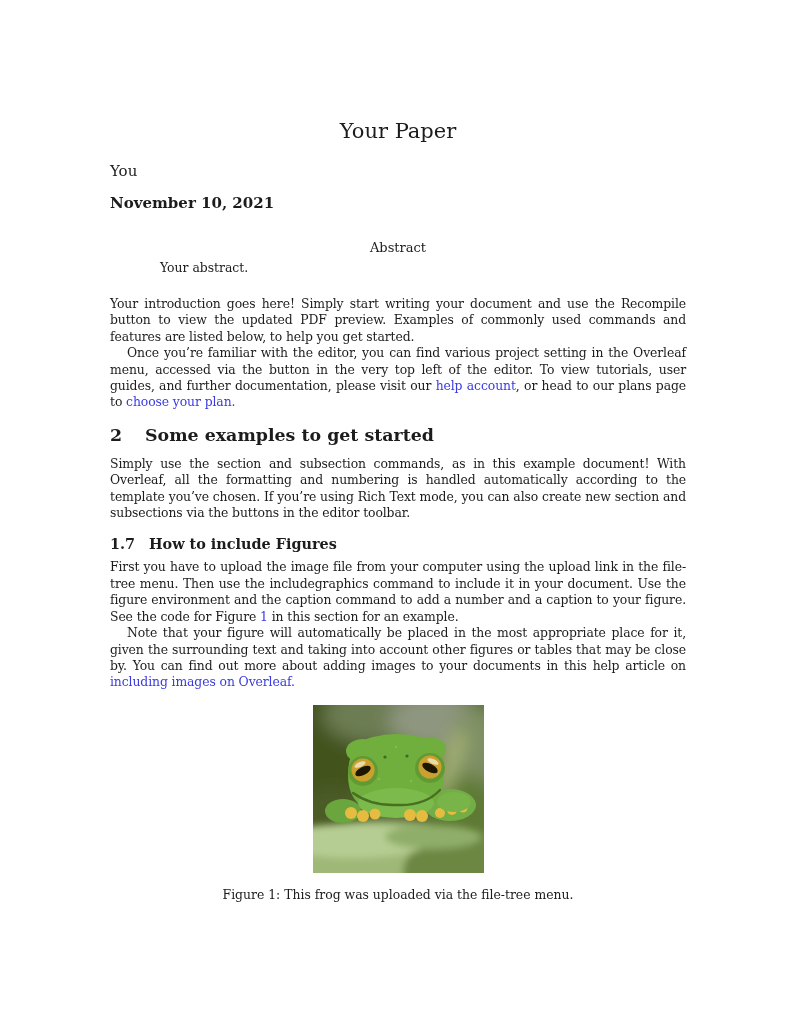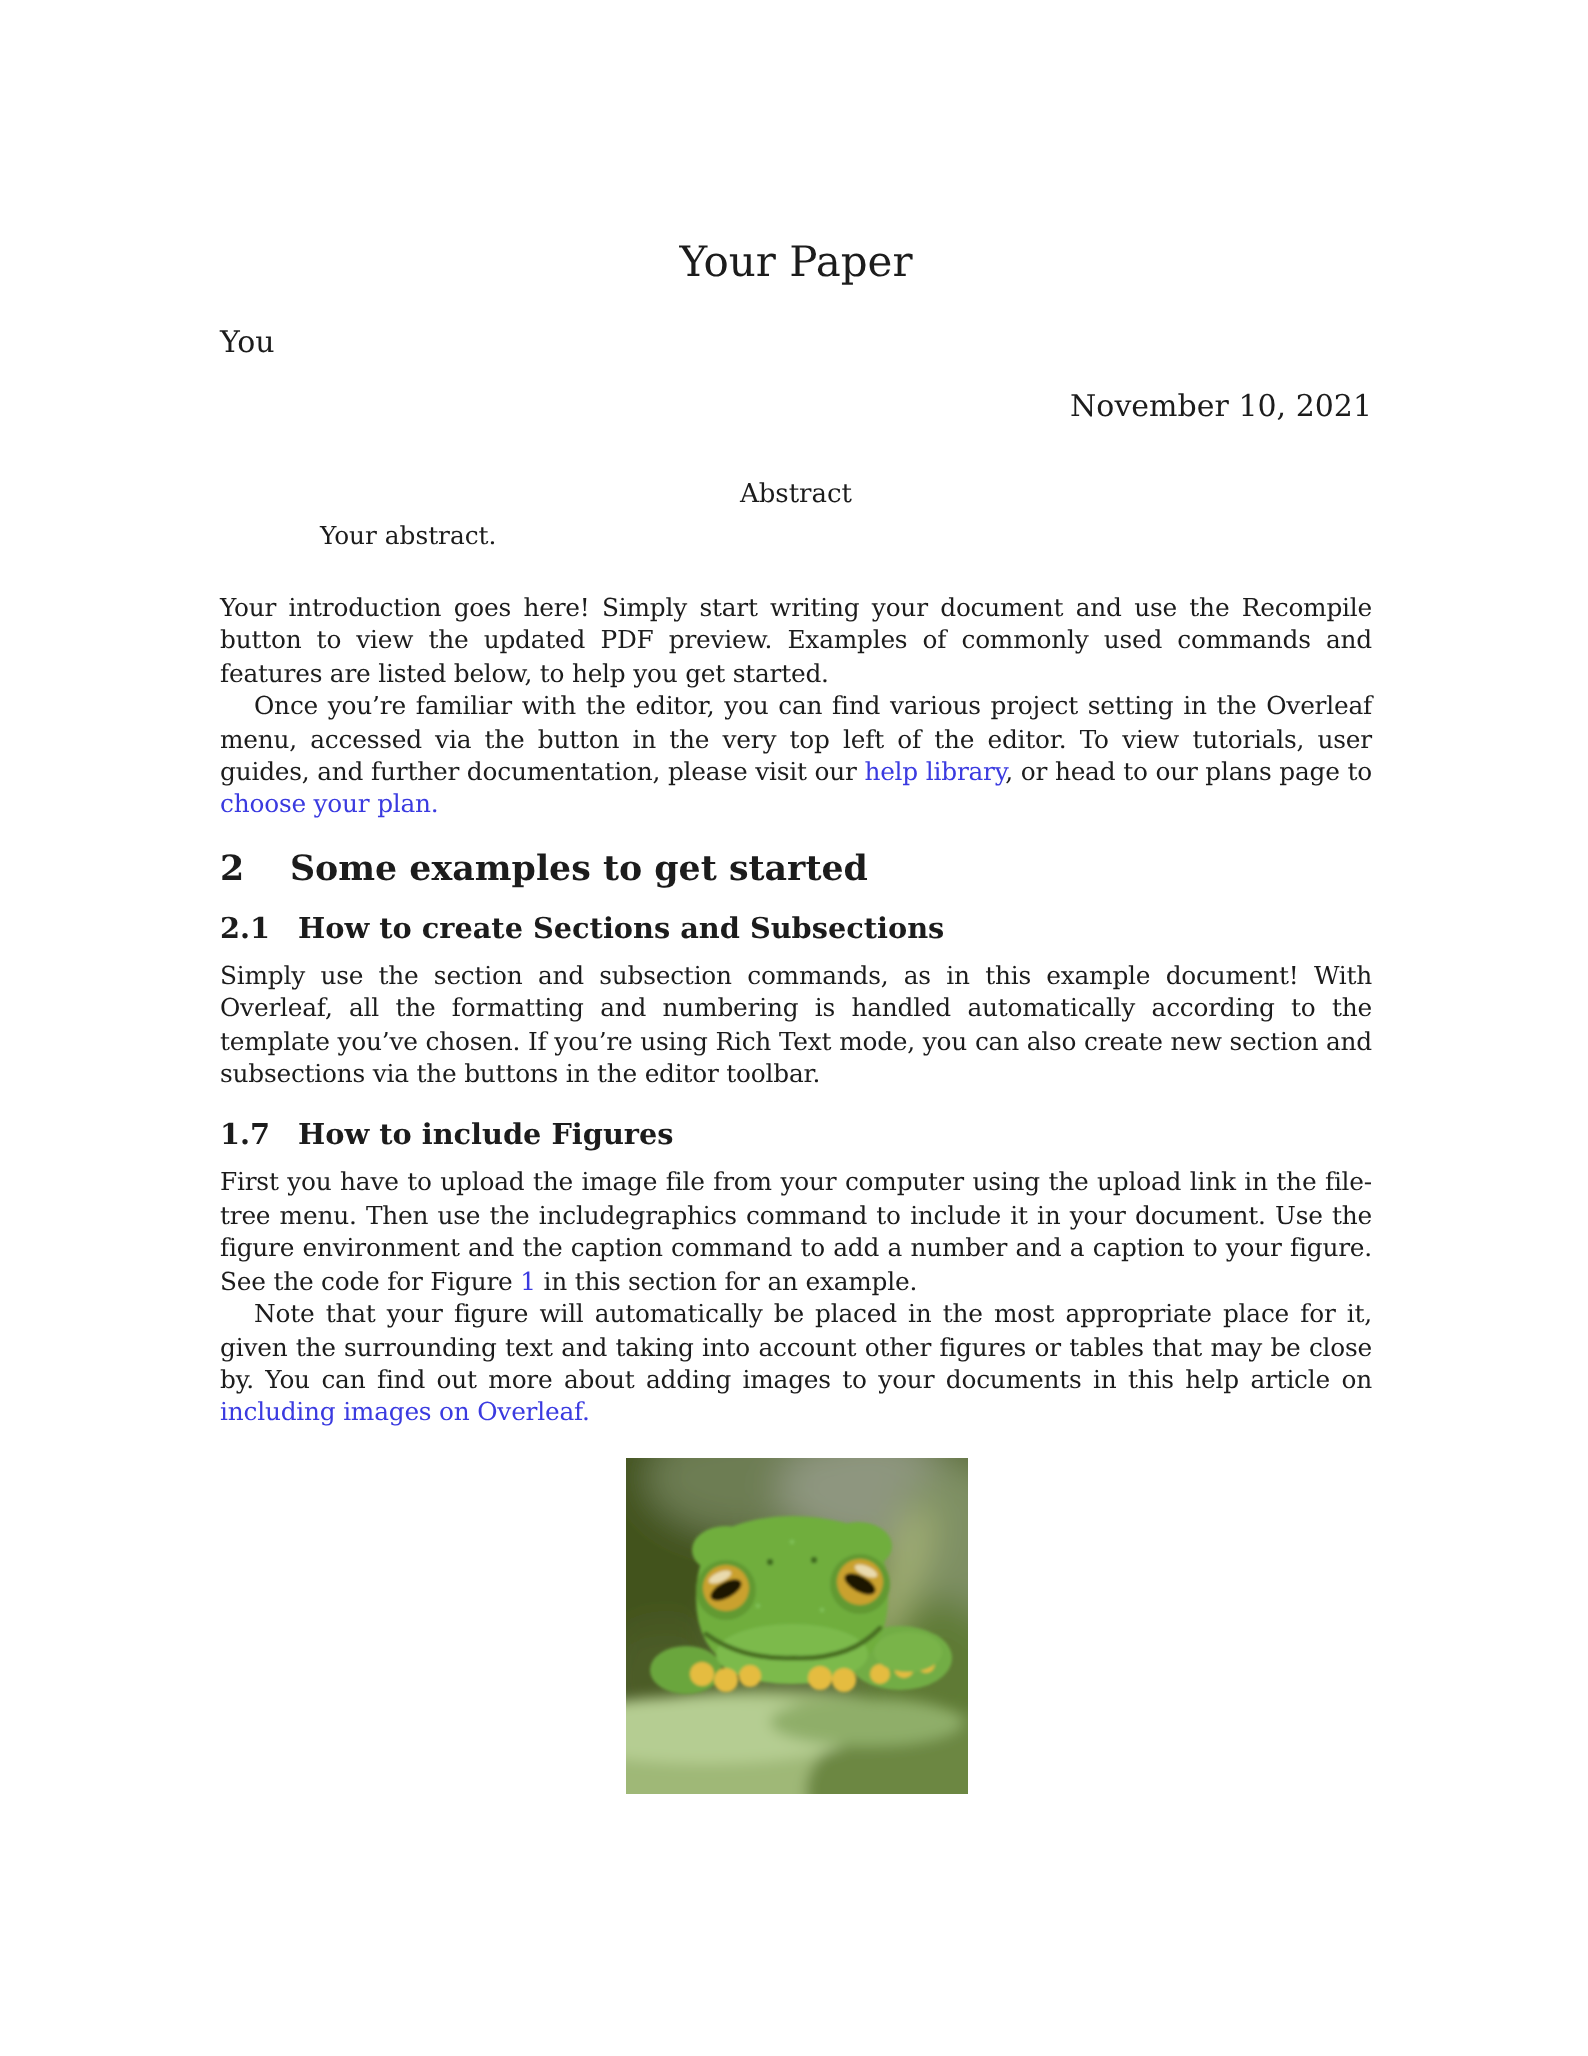--- a/index.html
+++ b/index.html
@@ -9,21 +9,21 @@
     height: 904px;
     background: #ffffff;
     box-sizing: border-box;
     padding: 118px 108px 0 110px;
     font-family: "DejaVu Serif", serif;
     color: #1c1c1c;
     overflow: hidden;
   }
   .doc-title { font-size: 21px; text-align: center; margin: 0 0 18px 0; line-height: 26px; }
   .doc-author { font-size: 15px; text-align: left; margin: 0 0 14px 0; line-height: 18px; }
-  .doc-date { font-size: 15px; text-align: right; margin: 0 0 28px 0; line-height: 18px; }
+  .doc-date { font-size: 15px; text-align: left; margin: 0 0 28px 0; line-height: 18px; font-weight: bold; }
   .abstract-heading { font-size: 13px; font-weight: normal; text-align: center; margin: 0 0 4px 0; line-height: 16px; }
   .abstract-body { font-size: 12.4px; padding-left: 50px; margin: 0 0 20px 0; line-height: 16px; }
   h2.sec { font-size: 17.4px; font-weight: bold; margin: 0 0 12px 0; line-height: 21px; }
   h2.sec2 { margin-top: 14px; margin-bottom: 10px; }
   h3.subsec { font-size: 14.4px; font-weight: bold; margin: 0 0 6px 0; line-height: 18px; }
   h3.subsec.mt { margin-top: 12px; }
   .sec .num { display: inline-block; min-width: 35px; }
   .subsec .num { display: inline-block; min-width: 39px; }
   p.body {
     font-size: 12.4px;
@@ -46,25 +46,24 @@
 <div class="page">
 
   <div class="doc-title">Your Paper</div>
   <div class="doc-author">You</div>
   <div class="doc-date">November 10, 2021</div>
 
   <div class="abstract-heading">Abstract</div>
   <div class="abstract-body">Your abstract.</div>
 
   <p class="body"><span>Your introduction goes here! Simply start writing your document and use the Recompile button to view the updated PDF preview. Examples of commonly used commands and features are listed below, to help you get started.</span></p>
-  <p class="body indent"><span>Once you’re familiar with the editor, you can find various project setting in the Overleaf menu, accessed via the button in the very top left of the editor. To view tutorials, user guides, and further documentation, please visit our </span><span class="link">help library</span><span>, or head to our plans page to </span><span class="link">choose your plan.</span></p>
+  <p class="body indent"><span>Once you’re familiar with the editor, you can find various project setting in the Overleaf menu, accessed via the button in the very top left of the editor. To view tutorials, user guides, and further documentation, please visit our </span><span class="link">help account</span><span>, or head to our plans page to </span><span class="link">choose your plan.</span></p>
 
   <h2 class="sec sec2"><span class="num">2</span><span>Some examples to get started</span></h2>
 
-  <h3 class="subsec"><span class="num">2.1</span><span>How to create Sections and Subsections</span></h3>
   <p class="body gap-after"><span>Simply use the section and subsection commands, as in this example document! With Overleaf, all the formatting and numbering is handled automatically according to the template you’ve chosen. If you’re using Rich Text mode, you can also create new section and subsections via the buttons in the editor toolbar.</span></p>
 
   <h3 class="subsec mt"><span class="num">1.7</span><span>How to include Figures</span></h3>
   <p class="body"><span>First you have to upload the image file from your computer using the upload link in the file-tree menu. Then use the includegraphics command to include it in your document. Use the figure environment and the caption command to add a number and a caption to your figure. See the code for Figure </span><span class="link">1</span><span> in this section for an example.</span></p>
   <p class="body indent"><span>Note that your figure will automatically be placed in the most appropriate place for it, given the surrounding text and taking into account other figures or tables that may be close by. You can find out more about adding images to your documents in this help article on </span><span class="link">including images on Overleaf.</span></p>
 
   <div class="figure-wrap">
     <svg width="171" height="168" viewBox="0 0 171 168" xmlns="http://www.w3.org/2000/svg">
       <defs>
         <filter id="b1" x="-60%" y="-60%" width="220%" height="220%">

